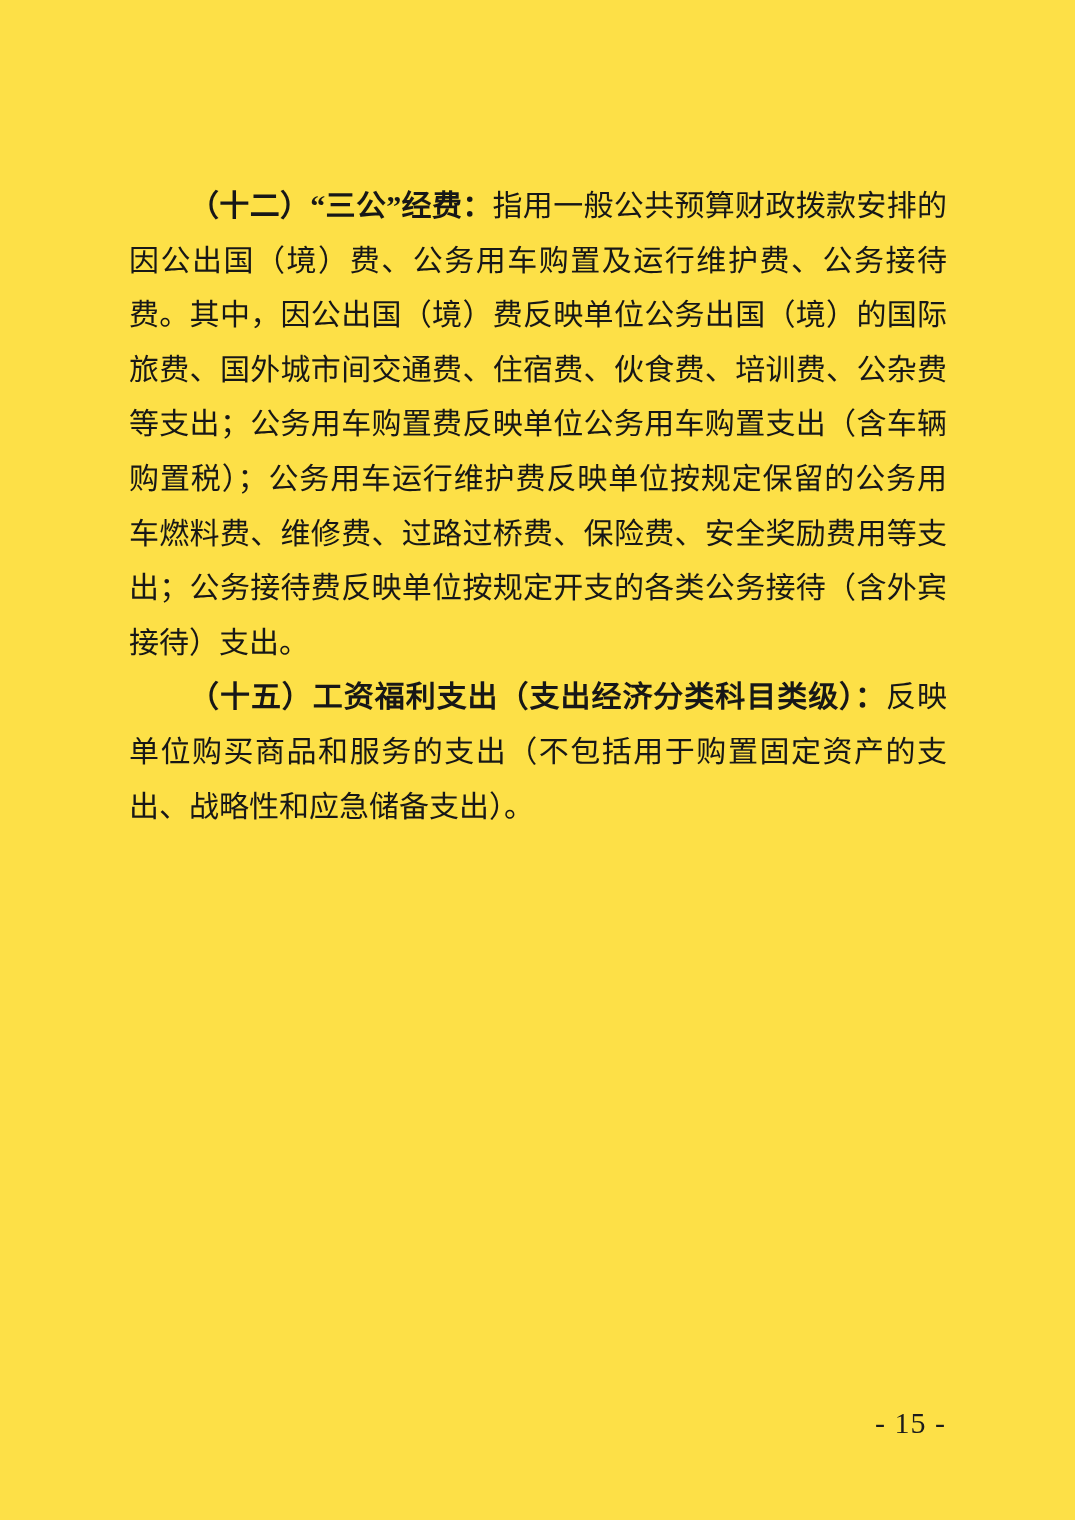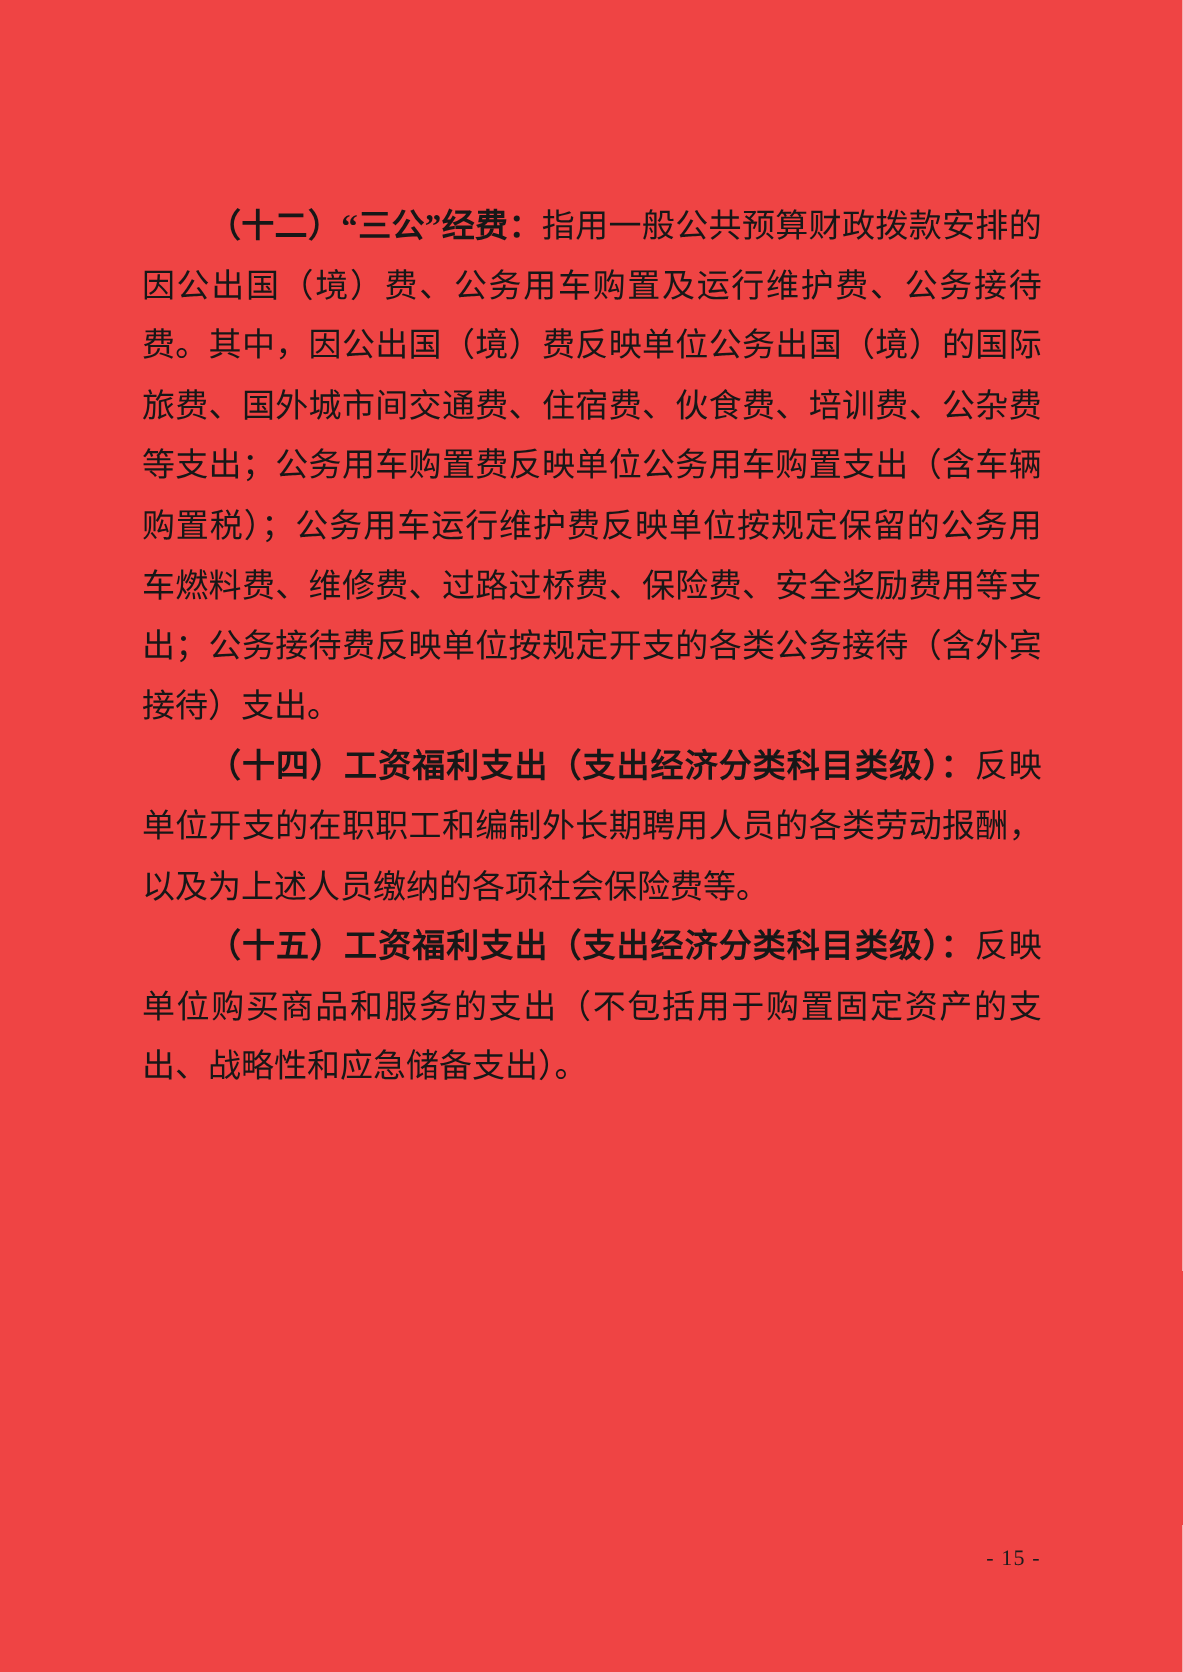--- a/index.html
+++ b/index.html
@@ -4,21 +4,21 @@
 <style>
   html, body {
     margin: 0;
     padding: 0;
     background: #ffffff;
   }
   .page {
     position: relative;
     width: 1075px;
     height: 1520px;
-    background: #ef4444;
+    background: #fde047;
     overflow: hidden;
     font-family: "Liberation Serif", "DejaVu Serif", serif;
     color: #171717;
   }
   .content {
     position: absolute;
     left: 129px;
     top: 179px;
     width: 818px;
     font-size: 30px;
@@ -31,34 +31,31 @@
     padding: 0;
     text-indent: 2em;
   }
   .content p .lead {
     font-weight: bold;
   }
   .page-number {
     position: absolute;
     top: 1406px;
     right: 129px;
-    font-size: 20px;
+    font-size: 30px;
     letter-spacing: 1px;
     color: #1c1c1c;
   }
 </style>
 </head>
 <body>
 
 <div class="page">
   <main class="content">
     <p>
       <span class="lead">（十二）“三公”经费：</span><span>指用一般公共预算财政拨款安排的因公出国（境）费、公务用车购置及运行维护费、公务接待费。其中，因公出国（境）费反映单位公务出国（境）的国际旅费、国外城市间交通费、住宿费、伙食费、培训费、公杂费等支出；公务用车购置费反映单位公务用车购置支出（含车辆购置税）；公务用车运行维护费反映单位按规定保留的公务用车燃料费、维修费、过路过桥费、保险费、安全奖励费用等支出；公务接待费反映单位按规定开支的各类公务接待（含外宾接待）支出。</span>
     </p>
     <p>
-      <span class="lead">（十四）工资福利支出（支出经济分类科目类级）：</span><span>反映单位开支的在职职工和编制外长期聘用人员的各类劳动报酬，以及为上述人员缴纳的各项社会保险费等。</span>
-    </p>
-    <p>
       <span class="lead">（十五）工资福利支出（支出经济分类科目类级）：</span><span>反映单位购买商品和服务的支出（不包括用于购置固定资产的支出、战略性和应急储备支出）。</span>
     </p>
   </main>
   <div class="page-number">- 15 -</div>
 </div>
 
 </body></html>

